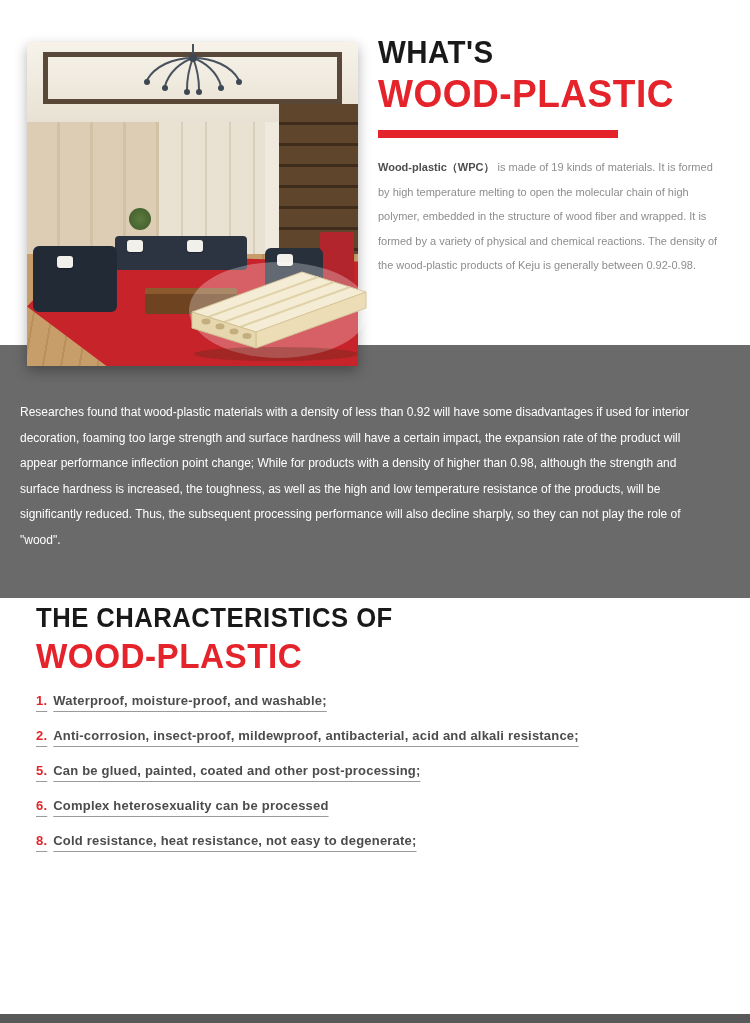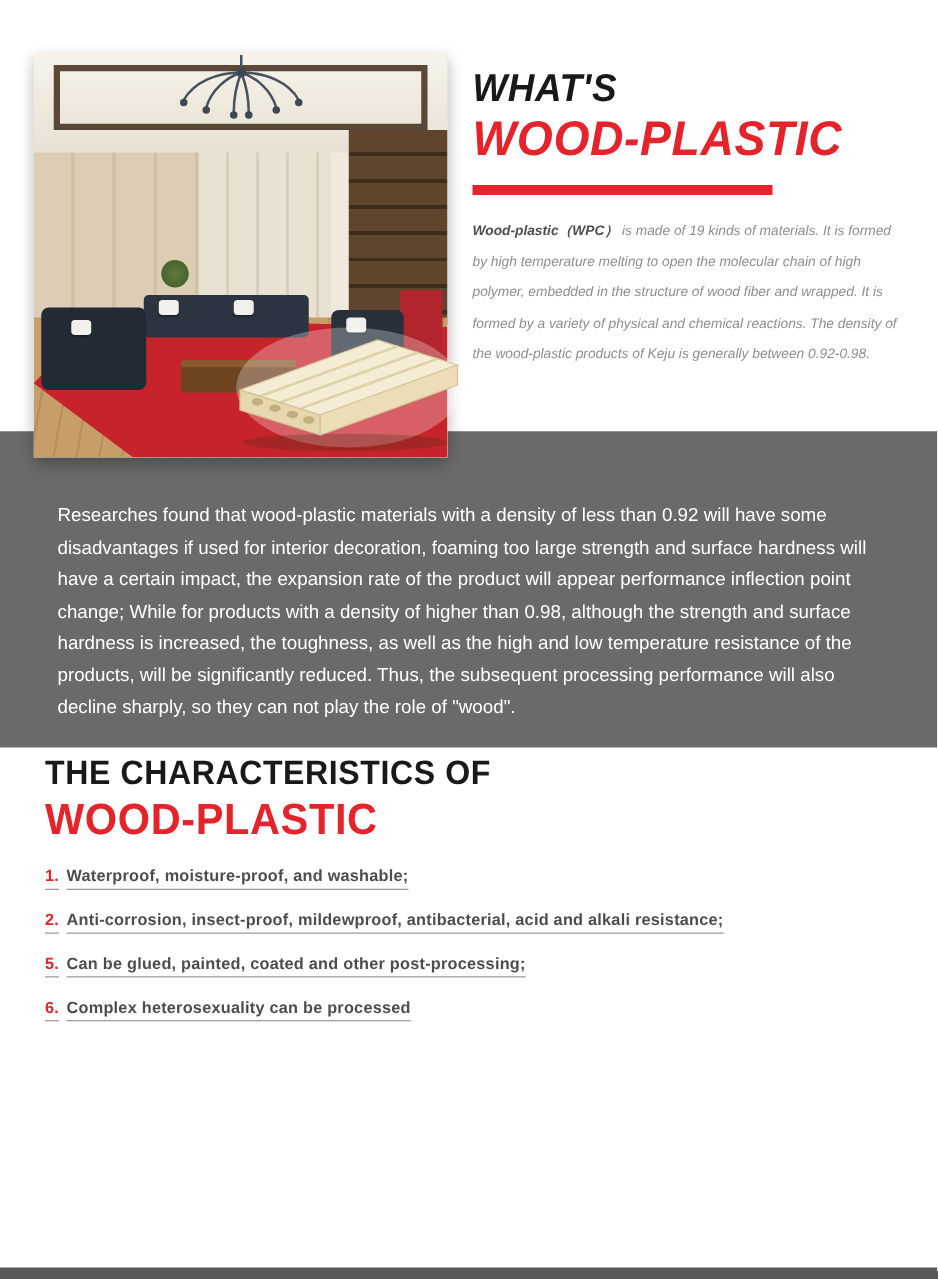--- a/index.html
+++ b/index.html
@@ -11,21 +11,21 @@
     --hero_lead_text:#4e4e4e;
     --list_text:#4c4c4c;
     --band_text:#ffffff;
   }
   *{margin:0;padding:0;box-sizing:border-box;}
   html,body{background:#fff;}
   body{width:750px;height:1023px;font-family:"Liberation Sans","DejaVu Sans",sans-serif;}
   .page{position:relative;width:750px;height:1023px;overflow:hidden;background:#fff;}
 
   
-  .hero-right{position:absolute;left:378px;top:54px;width:344px;z-index:2;font-style:italic;}
+  .hero-right{position:absolute;left:378px;top:36px;width:344px;z-index:2;}
   .hero-right h1{font-size:31px;font-weight:700;color:var(--heading_text,#191919);letter-spacing:.5px;transform:scaleX(.95);transform-origin:left top;line-height:1.1;}
   .hero-right h2{font-size:39px;font-weight:700;color:var(--accent,#e5232b);letter-spacing:.5px;transform:scaleX(.95);transform-origin:left top;line-height:1.05;margin-top:4px;}
   .red-bar{width:240px;height:8px;background:var(--accent,#e5232b);margin-top:15px;}
   .hero-par{margin-top:17px;font-size:11px;line-height:24.5px;color:var(--hero_body_text,#8d8d8d);}
   .hero-par strong{color:var(--hero_lead_text,#4e4e4e);font-weight:700;}
 
   
   .photo{position:absolute;left:27px;top:42px;width:331px;height:324px;background:#efe9de;overflow:hidden;z-index:3;box-shadow:0 5px 12px rgba(0,0,0,.3);}
   .photo *{position:absolute;}
   .ph-ceiling{left:0;top:0;width:100%;height:80px;background:linear-gradient(#f7f3ea,#e8e1d3);}
@@ -41,21 +41,21 @@
   .ph-sofa-left{left:6px;top:204px;width:84px;height:66px;background:#222a36;border-radius:6px;}
   .ph-chair-right{left:238px;top:206px;width:58px;height:48px;background:#28303c;border-radius:6px;}
   .ph-pillow{width:16px;height:12px;background:#f2f0ea;border-radius:3px;box-shadow:0 1px 1px rgba(0,0,0,.3);}
   .ph-table{left:118px;top:246px;width:92px;height:26px;background:#6e431f;border-top:6px solid #8a5a2e;border-radius:2px;}
   .ph-plant{left:102px;top:166px;width:22px;height:22px;background:radial-gradient(circle,#5c7a3e,#3f5a2a);border-radius:50%;}
 
   .wpc{position:absolute;left:186px;top:258px;width:186px;height:108px;z-index:4;}
 
   
   .band{position:absolute;left:0;top:345px;width:750px;height:253px;background:var(--band_bg,#6a6a6a);z-index:1;}
-  .band p{padding:55px 32px 0 46px;color:var(--band_text,#fff);font-size:15px;line-height:25.5px;}
+  .band p{padding:55px 32px 0 20px;color:var(--band_text,#fff);font-size:12px;line-height:25.5px;}
 
   
   .chars{position:absolute;left:36px;top:604px;width:700px;z-index:2;}
   .chars h2{font-size:27px;font-weight:700;color:var(--heading_text,#191919);letter-spacing:.5px;transform:scaleX(.95);transform-origin:left top;line-height:1.1;}
   .chars h3{font-size:35px;font-weight:700;color:var(--accent,#e5232b);letter-spacing:.5px;transform:scaleX(.95);transform-origin:left top;line-height:1.05;margin-top:4px;}
   .char-list{list-style:none;margin-top:16px;}
   .char-list li{
     font-size:13px;font-weight:700;color:var(--list_text,#4c4c4c);
     line-height:21px;margin-bottom:14px;letter-spacing:.2px;white-space:nowrap;
     text-decoration:underline;text-decoration-color:#9a9a9a;text-decoration-thickness:1px;text-underline-offset:6px;
@@ -137,17 +137,18 @@
   </section>
 
   <section class="chars">
     <h2>THE CHARACTERISTICS OF</h2>
     <h3>WOOD-PLASTIC</h3>
     <ol class="char-list">
       <li><span class="num">1.</span><span class="txt">Waterproof, moisture-proof, and washable;</span></li>
       <li><span class="num">2.</span><span class="txt">Anti-corrosion, insect-proof, mildewproof, antibacterial, acid and alkali resistance;</span></li>
       <li><span class="num">5.</span><span class="txt">Can be glued, painted, coated and other post-processing;</span></li>
       <li><span class="num">6.</span><span class="txt">Complex heterosexuality can be processed</span></li>
+      <li><span class="num">8.</span><span class="txt">Cold resistance, heat resistance, not easy to degenerate;</span></li>
     </ol>
   </section>
 
   <div class="footer-bar"></div>
 </div>
 
 </body></html>

